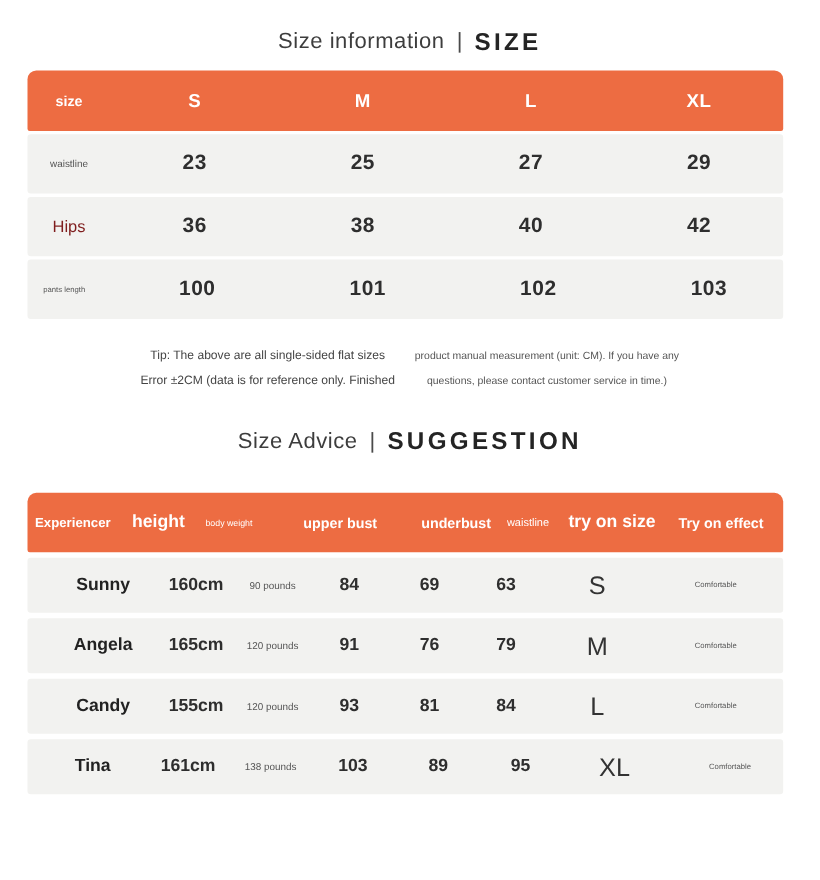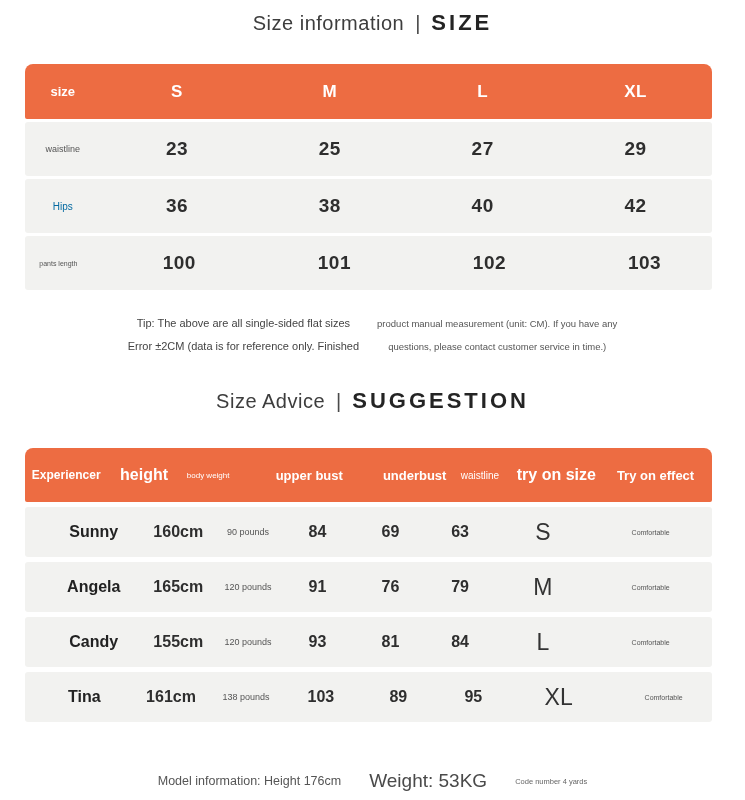--- a/index.html
+++ b/index.html
@@ -2,21 +2,21 @@
 <html><head>
 <meta charset="utf-8">
 <style>
   html,body{margin:0;padding:0;background:#fff;}
   .page{position:relative;width:745px;height:800px;background:#fff;overflow:hidden;
         font-family:"Liberation Sans",sans-serif;}
 
   
   .sec-title{position:absolute;left:0;width:100%;display:flex;justify-content:center;
              align-items:center;gap:11px;}
-  #title1{top:10px;}
+  #title1{top:25px;}
   #title2{top:388px;}
   .t-cn{font-size:20px;color:#3d3d3d;letter-spacing:0.5px;}
   .t-div{font-size:20px;color:#4a4a4a;}
   .t-en{font-size:22px;font-weight:bold;color:#242424;letter-spacing:3px;}
 
   
   .table{position:absolute;left:25px;width:687px;}
   #table1{top:64px;}
   #table2{top:448px;}
   .t-header{display:flex;background:#ED6C42;border-radius:8px 8px 2px 2px;}
@@ -30,21 +30,21 @@
 
   
   .t1-c0{width:11%;}
   .t1-c{width:22.25%;}
   .hd{color:#ffffff;font-weight:bold;}
   .t1h-label{font-size:13px;}
   .t1h-letter{font-size:17px;letter-spacing:0.5px;}
   .num{font-size:19px;font-weight:bold;color:#2e2e2e;letter-spacing:0.5px;}
   .lab{color:#555;}
   .lab-wl{font-size:9px;}
-  .lab-hips{font-size:10px;color:#0369a1;}
+  .lab-hips{font-size:15px;color:#7f1d1d;}
   .lab-pl{font-size:7px;}
 
   
   .tip{position:absolute;top:312px;left:0;width:100%;display:flex;justify-content:center;
        gap:18px;text-align:center;}
   .tip-left{font-size:11px;color:#444;line-height:23px;}
   .tip-right{font-size:9.5px;color:#555;line-height:23px;}
 
   
   .t2-c0{width:13.5%;}
@@ -188,19 +188,14 @@
       <div class="cell t2-c1 hgt">161cm</div>
       <div class="cell t2-c2 bw">138 pounds</div>
       <div class="cell t2-c3 n2">103</div>
       <div class="cell t2-c4 n2">89</div>
       <div class="cell t2-c5 n2">95</div>
       <div class="cell t2-c6 tos">XL</div>
       <div class="cell t2-c7 eff">Comfortable</div>
     </div>
   </div>
 
-  <div class="footer">
-    <span class="f-model">Model information: Height 176cm</span>
-    <span class="f-weight">Weight: 53KG</span>
-    <span class="f-code">Code number 4 yards</span>
-  </div>
 
 </div>
 
 </body></html>

